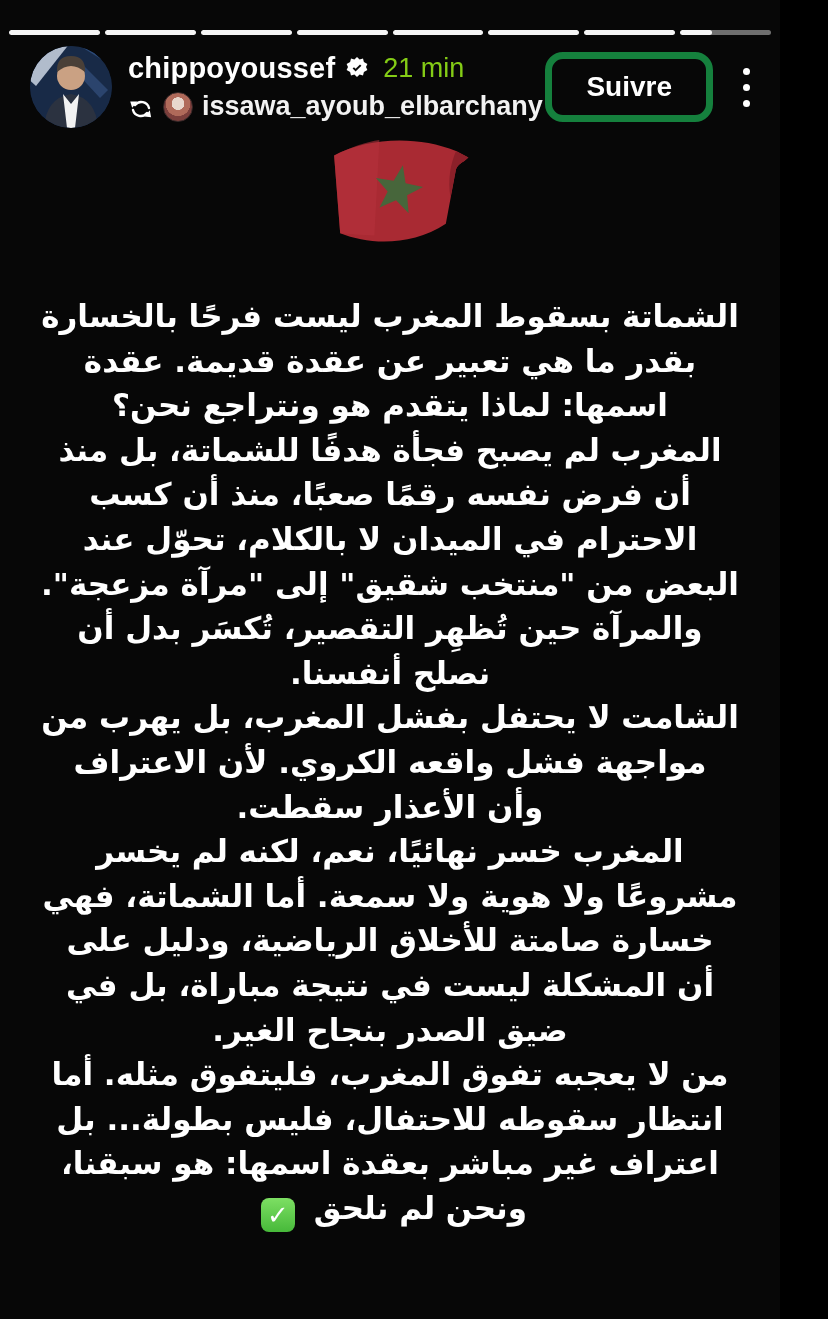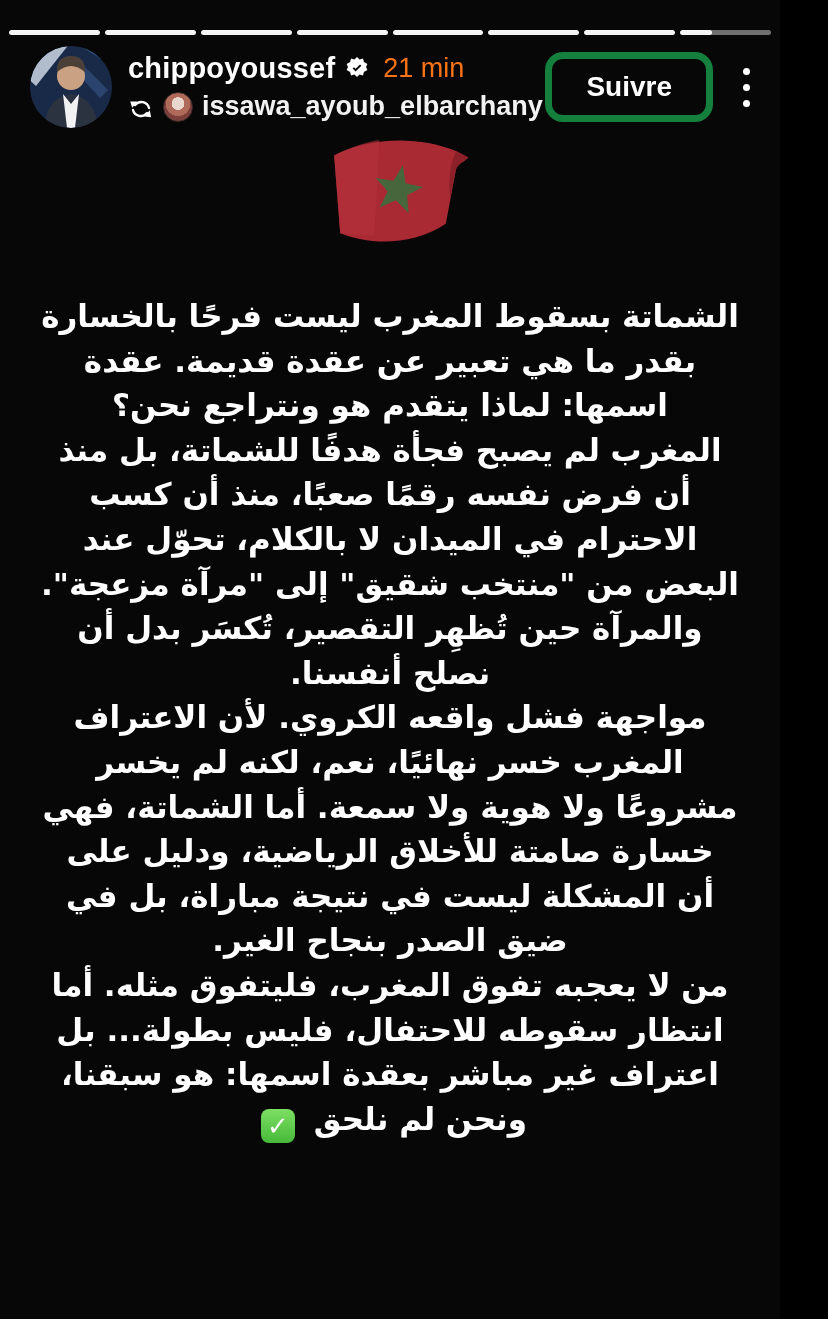--- a/index.html
+++ b/index.html
@@ -35,21 +35,21 @@
     overflow:hidden;flex:0 0 auto;
     background:#16253d;
   }
   .header-mid{
     margin-left:16px;flex:1 1 auto;min-width:0;
     display:flex;flex-direction:column;gap:6px;
   }
   .name-row{display:flex;align-items:center;gap:10px;}
   .username{font-size:29px;font-weight:700;color:#fff;letter-spacing:.2px;}
   .verified{width:24px;height:24px;flex:0 0 auto;}
-  .timestamp{font-size:27px;color:#f97316;font-weight:400;margin-left:4px;}
+  .timestamp{font-size:27px;color:#84cc16;font-weight:400;margin-left:4px;}
   .repost-row{display:flex;align-items:flex-end;gap:9px;}
   .repost-icon{width:26px;height:26px;flex:0 0 auto;}
   .mini-avatar{
     width:28px;height:28px;border-radius:50%;flex:0 0 auto;
     background:radial-gradient(circle at 50% 38%, #e8d7cd 0 28%, #b06a5a 29% 55%, #7c3f3c 56% 100%);
     border:1px solid #3a2a2a;
   }
   .repost-username{font-size:27px;font-weight:600;color:#f2f2f2;white-space:nowrap;}
   .follow-btn{
     flex:0 0 auto;
@@ -190,21 +190,23 @@
   <div class="story-text" id="storyText">
       <div class="text-line">الشماتة بسقوط المغرب ليست فرحًا بالخسارة</div>
       <div class="text-line">بقدر ما هي تعبير عن عقدة قديمة. عقدة</div>
       <div class="text-line">اسمها: لماذا يتقدم هو ونتراجع نحن؟</div>
       <div class="text-line">المغرب لم يصبح فجأة هدفًا للشماتة، بل منذ</div>
       <div class="text-line">أن فرض نفسه رقمًا صعبًا، منذ أن كسب</div>
       <div class="text-line">الاحترام في الميدان لا بالكلام، تحوّل عند</div>
       <div class="text-line">البعض من "منتخب شقيق" إلى "مرآة مزعجة".</div>
       <div class="text-line">والمرآة حين تُظهِر التقصير، تُكسَر بدل أن</div>
       <div class="text-line">نصلح أنفسنا.</div>
+      <div class="text-line">الشامت لا يحتفل بفشل المغرب، بل يهرب من</div>
       <div class="text-line">مواجهة فشل واقعه الكروي. لأن الاعتراف</div>
+      <div class="text-line">وأن الأعذار سقطت.</div>
       <div class="text-line">المغرب خسر نهائيًا، نعم، لكنه لم يخسر</div>
       <div class="text-line">مشروعًا ولا هوية ولا سمعة. أما الشماتة، فهي</div>
       <div class="text-line">خسارة صامتة للأخلاق الرياضية، ودليل على</div>
       <div class="text-line">أن المشكلة ليست في نتيجة مباراة، بل في</div>
       <div class="text-line">ضيق الصدر بنجاح الغير.</div>
       <div class="text-line">من لا يعجبه تفوق المغرب، فليتفوق مثله. أما</div>
       <div class="text-line">انتظار سقوطه للاحتفال، فليس بطولة... بل</div>
       <div class="text-line">اعتراف غير مباشر بعقدة اسمها: هو سبقنا،</div>
       <div class="text-line">ونحن لم نلحق <span class="check-emoji">✓</span></div>
     </div>

